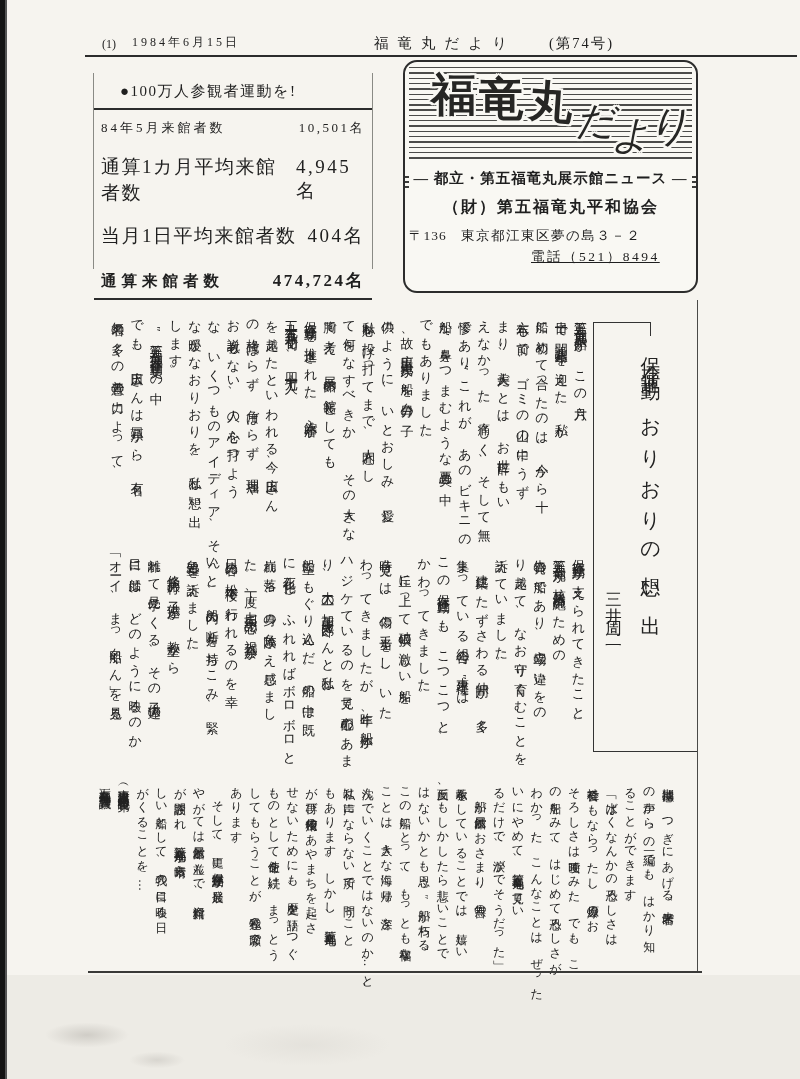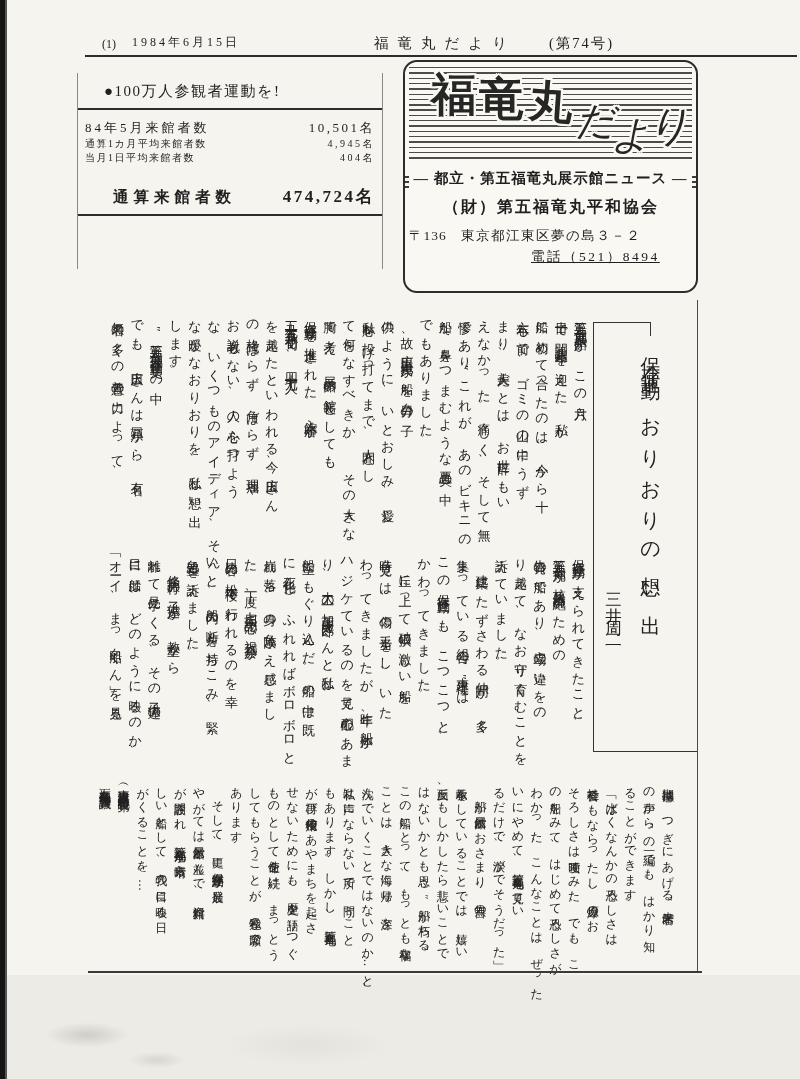--- a/index.html
+++ b/index.html
@@ -16,32 +16,32 @@
       radial-gradient(ellipse 120px 30px at 300px 70px, rgba(150,145,138,.10), transparent 70%),
       #edebe5;}
   
   .hdr-text{position:absolute;white-space:nowrap;}
   .pg-marker{left:102px;top:37px;font-size:12px;}
   .hdr-date{left:132px;top:34px;font-size:12px;letter-spacing:3px;}
   .hdr-title{left:374px;top:34px;font-size:14.5px;letter-spacing:9px;}
   .hdr-issue{left:549px;top:34px;font-size:14.5px;letter-spacing:2px;}
   .hdr-rule{position:absolute;left:85px;top:55px;width:712px;border-top:2px solid #2c2c2c;}
   
-  .stats{position:absolute;left:77px;top:73px;width:306px;height:196px;
+  .stats{position:absolute;left:93px;top:73px;width:280px;height:196px;
     border-left:1px solid #8a8a85;border-right:1px solid #8a8a85;box-sizing:border-box;}
   .stats-head{padding:9px 0 0 26px;font-size:15px;letter-spacing:1.5px;}
   .stats-rule{border-top:2px solid #2c2c2c;margin-top:7px;}
   .stats-rows{padding:0 7px;}
   .srow{display:flex;justify-content:space-between;align-items:baseline;}
   .srow1{margin-top:9px;font-size:13px;}
   .srow1 .lbl{letter-spacing:3px;}
-  .srow23{font-size:10px;font-family:Liberation Serif, serif;}
+  .srow23{margin-top:17px;font-size:19px;font-family:Liberation Serif, serif;}
   .srow23 .lbl{letter-spacing:1.5px;}
   .srow-total{margin-top:20px;}
-  .srow-total .lbl{font-size:15.5px;font-weight:bold;letter-spacing:5px;margin-left:28px;}
+  .srow-total .lbl{font-size:15.5px;font-weight:bold;letter-spacing:5px;}
   .srow-total .val{font-size:17px;font-weight:bold;}
   .val{letter-spacing:2.5px;}
   .stats-rule-bottom{border-top:2px solid #2c2c2c;margin-top:6px;}
   
   .mast{position:absolute;left:403px;top:60px;width:295px;height:233px;
     border:2.5px solid #2c2c2c;border-radius:14px;background:#f9f8f3;box-sizing:border-box;overflow:hidden;}
   .stripes{position:relative;margin:5px 4px 0 4px;height:94px;
     background:repeating-linear-gradient(to bottom,#4c4c4a 0 1.4px,transparent 1.4px 5.3px);}
   .logo-ch{position:absolute;color:#262624;font-weight:bold;line-height:1;
     text-shadow:-2px 0 0 #f9f8f3,2px 0 0 #f9f8f3,0 -2px 0 #f9f8f3,0 2px 0 #f9f8f3,

